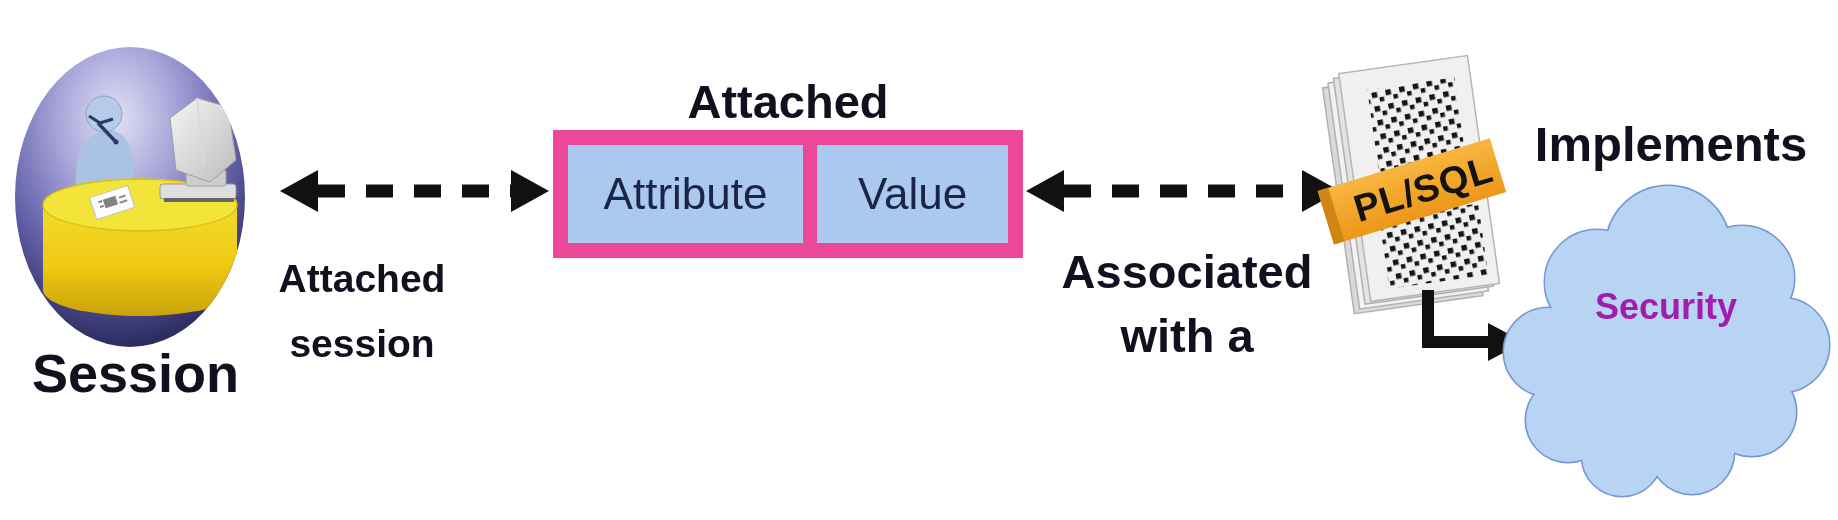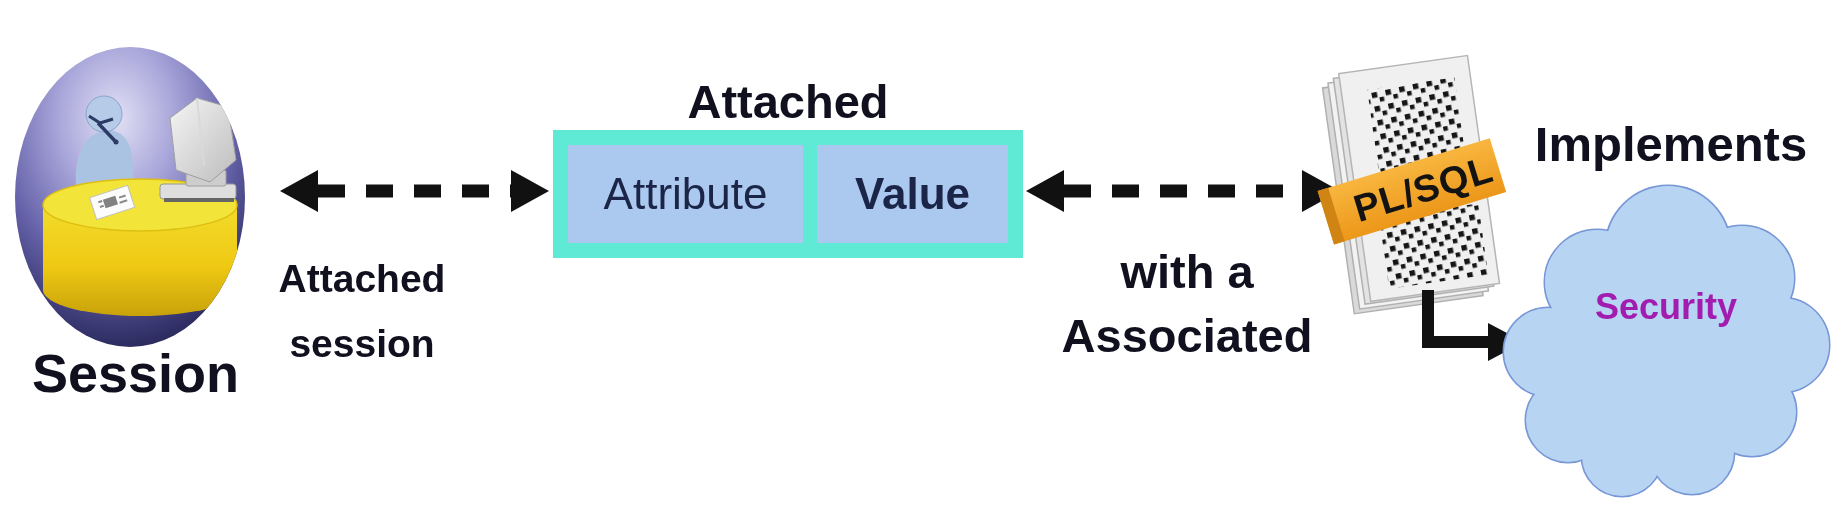--- a/index.html
+++ b/index.html
@@ -15,29 +15,29 @@
   .label span { display:block; }
   #session-label    { left:8px;    top:344px; width:255px; font-size:54px; line-height:58px; }
   #context-title    { left:553px;  top:76px;  width:470px; font-size:47px; line-height:52px; }
   #attached-label   { left:197px;  top:246px; width:330px; font-size:39px; line-height:65px; }
   #associated-label { left:1032px; top:240px; width:310px; font-size:47px; line-height:64px; }
   #implements-label { left:1516px; top:117px; width:310px; font-size:49px; line-height:54px; }
   #cloud-label      { left:1518px; top:268px; width:296px; font-size:36px; line-height:77px; color:#a21caf; }
 
   .context-box {
     position:absolute; left:553px; top:130px; width:470px; height:128px;
-    background:#5eead4; box-sizing:border-box; padding:15px;
+    background:#ec4899; box-sizing:border-box; padding:15px;
     display:flex; gap:14px;
   }
   .context-cell {
     background:#abc9ef; display:flex; align-items:center; justify-content:center;
     font-size:44px; font-weight:normal; color:#1b2547;
   }
   .cell-a { flex:234; }
-  .cell-b { flex:190;font-weight:bold; }
+  .cell-b { flex:190; }
 </style>
 </head>
 <body>
 
 <div class="stage">
 
   <svg class="svg-layer" viewBox="0 0 1838 520">
     <defs>
       <radialGradient id="sph" cx="0.44" cy="0.24" r="0.85">
         <stop offset="0" stop-color="#e2e0f4"></stop>
@@ -168,22 +168,22 @@
   </div>
 
   <div class="label" id="session-label">Session</div>
 
   <div class="label" id="attached-label">
     <span>Attached</span>
     <span>session</span>
   </div>
 
   <div class="label" id="associated-label">
+    <span>Associated</span>
     <span>with a</span>
-    <span>Associated</span>
   </div>
 
   <div class="label" id="implements-label">Implements</div>
 
   <div class="label" id="cloud-label">
     <span>Security</span>
   </div>
 
 </div>
 

